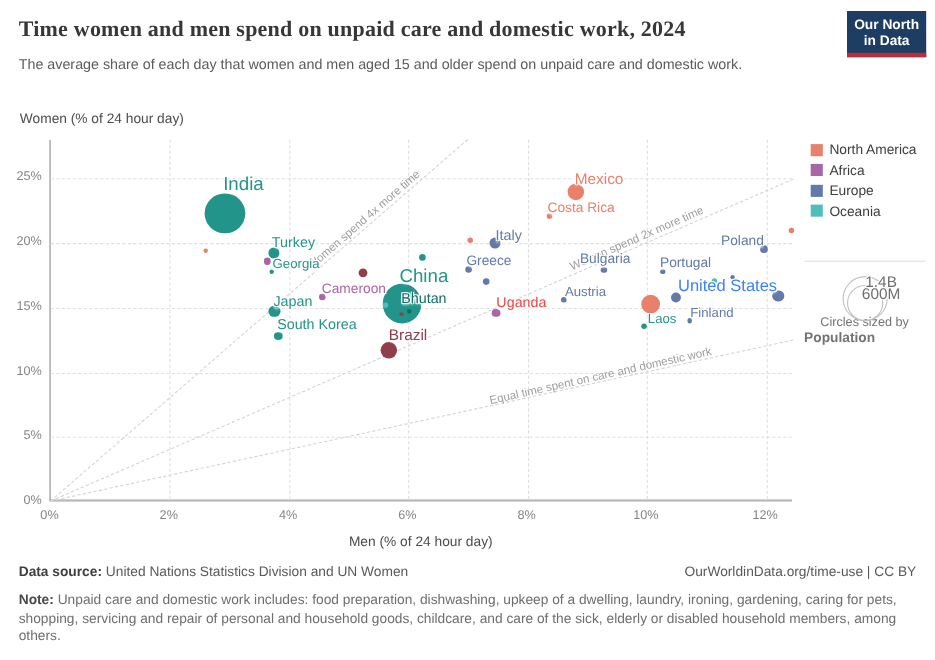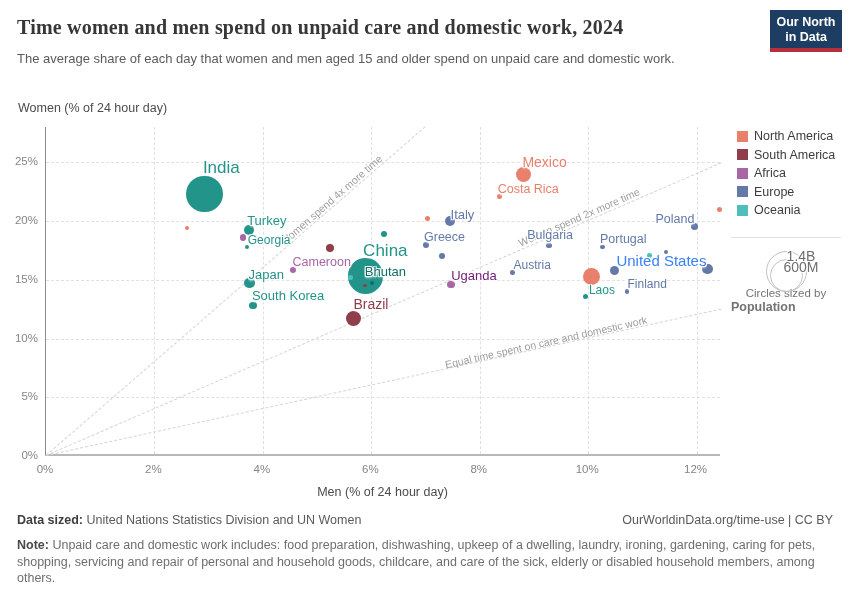--- a/index.html
+++ b/index.html
@@ -115,21 +115,21 @@
       <div class="clabel" style="left: 220.313px; top: 146.775px; transform: translate(-50%, -50%); font-size: 13px; color: rgb(35, 148, 138);">Japan</div>
       <div class="clabel" style="left: 242.108px; top: 167.6px; transform: translate(-50%, -50%); font-size: 13px; color: rgb(35, 148, 138);">South Korea</div>
       <div class="clabel" style="left: 275.687px; top: 135.35px; transform: translate(-50%, -50%); font-size: 12.5px; color: rgb(169, 102, 165);">Cameroon</div>
       <div class="clabel" style="left: 339.337px; top: 124.225px; transform: translate(-50%, -50%); font-size: 17px; color: rgb(35, 148, 138);">China</div>
       <div class="clabel" style="left: 339.386px; top: 144.275px; transform: translate(-50%, -50%); font-size: 13px; color: rgb(14, 110, 103);">Bhutan</div>
       <div class="clabel" style="left: 324.91px; top: 177.025px; transform: translate(-50%, -50%); font-size: 14px; color: rgb(143, 62, 74);">Brazil</div>
       <div class="clabel" style="left: 416.458px; top: 87px; transform: translate(-50%, -50%); font-size: 13px; color: rgb(99, 121, 168);">Italy</div>
       <div class="clabel" style="left: 398.518px; top: 110px; transform: translate(-50%, -50%); font-size: 12.5px; color: rgb(99, 121, 168);">Greece</div>
       <div class="clabel" style="left: 498.608px; top: 34.5px; transform: translate(-50%, -50%); font-size: 14px; color: rgb(232, 128, 107);">Mexico</div>
       <div class="clabel" style="left: 482.253px; top: 62.325px; transform: translate(-50%, -50%); font-size: 12.5px; color: rgb(232, 128, 107);">Costa Rica</div>
-      <div class="clabel" style="left: 428px; top: 147.95px; transform: translate(-50%, -50%); font-size: 13px; color: #701a75;">Uganda</div>
+      <div class="clabel" style="left: 428px; top: 147.95px; transform: translate(-50%, -50%); font-size: 13px; color: #ef4444;">Uganda</div>
       <div class="clabel" style="left: 486.265px; top: 137.7px; transform: translate(-50%, -50%); font-size: 12px; color: rgb(99, 121, 168);">Austria</div>
       <div class="clabel" style="left: 504.133px; top: 108.175px; transform: translate(-50%, -50%); font-size: 12.5px; color: rgb(99, 121, 168);">Bulgaria</div>
       <div class="clabel" style="left: 592.422px; top: 133.225px; transform: translate(-50%, -50%); font-size: 15px; color: #3b82f6; margin-left: 23px;">United States</div>
       <div class="clabel" style="left: 577.265px; top: 112.35px; transform: translate(-50%, -50%); font-size: 12.5px; color: rgb(99, 121, 168);">Portugal</div>
       <div class="clabel" style="left: 628.976px; top: 91.875px; transform: translate(-50%, -50%); font-size: 12.5px; color: rgb(99, 121, 168);">Poland</div>
       <div class="clabel" style="left: 601.205px; top: 156.5px; transform: translate(-50%, -50%); font-size: 12px; color: rgb(99, 121, 168);">Finland</div>
       <div class="clabel" style="left: 555.958px; top: 162.7px; transform: translate(-50%, -50%); font-size: 12px; color: rgb(35, 148, 138);">Laos</div>
     </div>
   <div class="abs" id="x-axis-title">Men (% of 24 hour day)</div>
 <div class="abs tick x" style="left: 23px;">0%</div>
@@ -146,43 +146,39 @@
     <div class="abs tick y" style="top: 119px;">20%</div>
     <div class="abs tick y" style="top: 60.25px;">25%</div>
   </div>
 
 <div class="abs" id="legend">
     <div class="legend-row">
       <div class="swatch" style="background: rgb(232, 128, 107);"></div>
       <div class="legend-label">North America</div>
     </div>
     <div class="legend-row">
-      <div class="swatch" style="background: rgb(143, 62, 74);"></div>
-      <div class="legend-label">South America</div>
-    </div>
-    <div class="legend-row">
       <div class="swatch" style="background: rgb(169, 102, 165);"></div>
       <div class="legend-label">Africa</div>
     </div>
     <div class="legend-row">
       <div class="swatch" style="background: rgb(99, 121, 168);"></div>
       <div class="legend-label">Europe</div>
     </div>
     <div class="legend-row">
       <div class="swatch" style="background: rgb(79, 190, 187);"></div>
       <div class="legend-label">Oceania</div>
     </div>
   </div>
 <div class="abs" id="legend-divider"></div>
 <div class="abs" id="size-legend"></div>
 <div class="abs" id="size-caption1">Circles sized by</div>
 <div class="abs" id="size-caption2">Population</div>
 
 <div class="abs" id="source-row">
-  <span><b>Data sized:</b><span> United Nations Statistics Division and UN Women</span></span>
+  <span><b>Data source:</b><span> United Nations Statistics Division and UN Women</span></span>
   <span>OurWorldinData.org/time-use | CC BY</span>
 </div>
 <div class="abs" id="note">
   <b>Note:</b><span> Unpaid care and domestic work includes: food preparation, dishwashing, upkeep of a dwelling, laundry, ironing, gardening, caring for pets, shopping, servicing and repair of personal and household goods, childcare, and care of the sick, elderly or disabled household members, among others.</span>
 </div>
 
 <div class="size-circle" style="left: 765.5px; top: 251px; height: 41px; width: 41px;"></div>
 <div class="size-circle" style="left: 769.5px; top: 259px; height: 33px; width: 33px;"></div>
 <div class="size-text abs" style="top: 248px;">1.4B</div>
 <div class="size-text abs" style="top: 259px;">600M</div>

